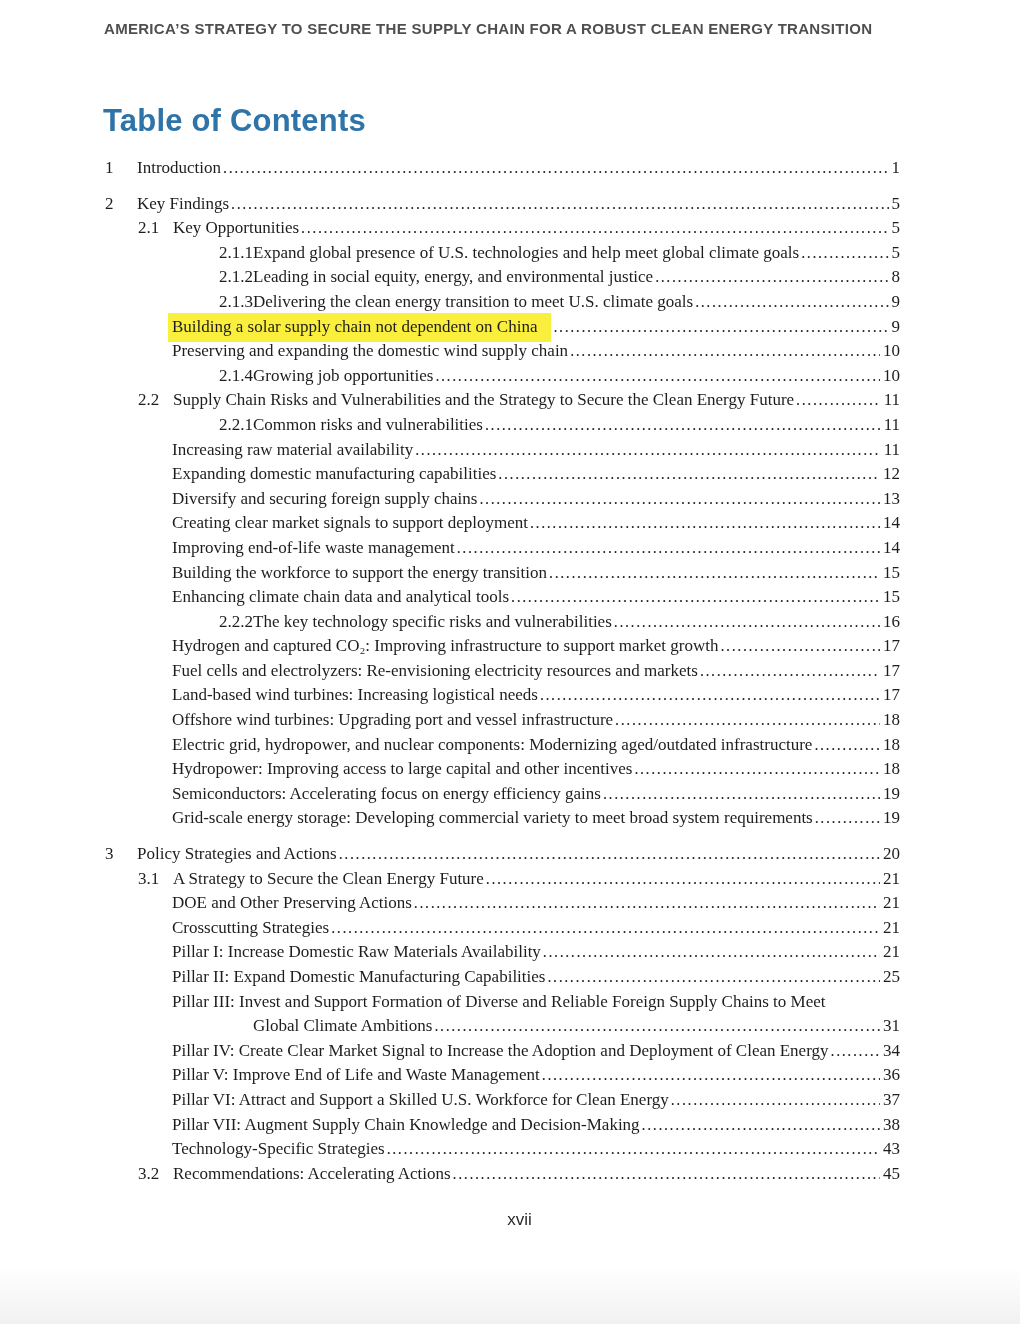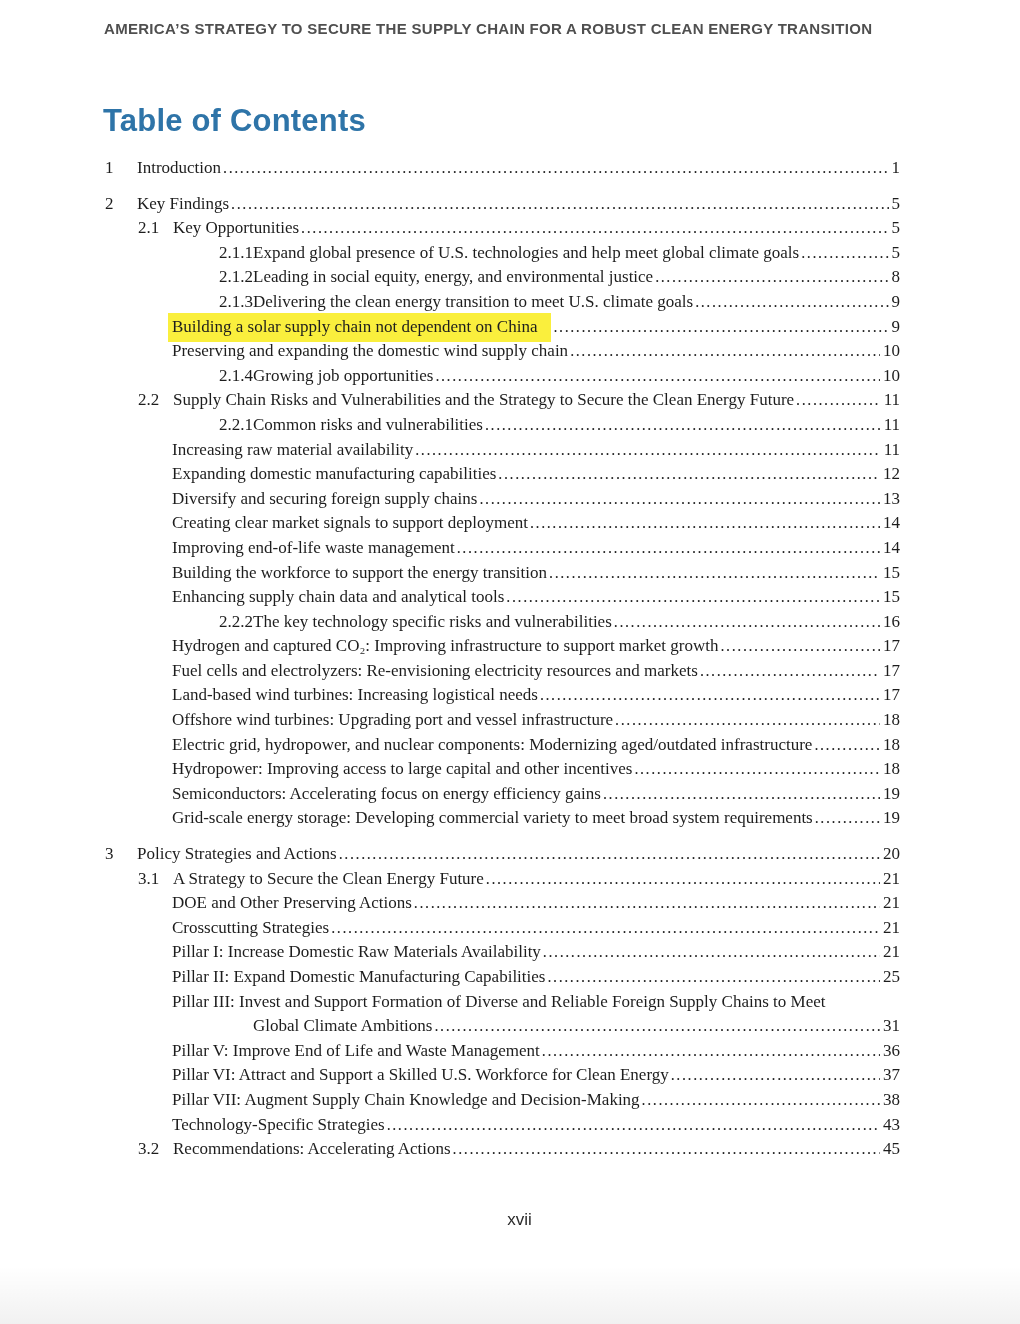--- a/index.html
+++ b/index.html
@@ -226,21 +226,21 @@
 
       <span class="title">Building the workforce to support the energy transition</span>
       <span class="dots"></span>
       <span class="pg">15</span>
     </div>
 
   </div>
     <div class="toc-entry lvl-sub">
     <div class="row row-main">
 
-      <span class="title">Enhancing supply chain data and analytical tools</span>
+      <span class="title">Enhancing climate chain data and analytical tools</span>
       <span class="dots"></span>
       <span class="pg">15</span>
     </div>
 
   </div>
     <div class="toc-entry lvl-3">
     <div class="row row-main">
       <span class="num">2.2.2</span>
       <span class="title">The key technology specific risks and vulnerabilities</span>
       <span class="dots"></span>
@@ -382,20 +382,29 @@
     </div>
     <div class="row row-cont">
       <span class="cont-title">Global Climate Ambitions</span>
       <span class="dots"></span>
       <span class="pg">31</span>
     </div>
   </div>
     <div class="toc-entry lvl-sub">
     <div class="row row-main">
 
+      <span class="title">Pillar IV: Create Clear Market Signal to Increase the Adoption and Deployment of Clean Energy</span>
+      <span class="dots"></span>
+      <span class="pg">34</span>
+    </div>
+
+  </div>
+    <div class="toc-entry lvl-sub">
+    <div class="row row-main">
+
       <span class="title">Pillar V: Improve End of Life and Waste Management</span>
       <span class="dots"></span>
       <span class="pg">36</span>
     </div>
 
   </div>
     <div class="toc-entry lvl-sub">
     <div class="row row-main">
 
       <span class="title">Pillar VI: Attract and Support a Skilled U.S. Workforce for Clean Energy</span>

